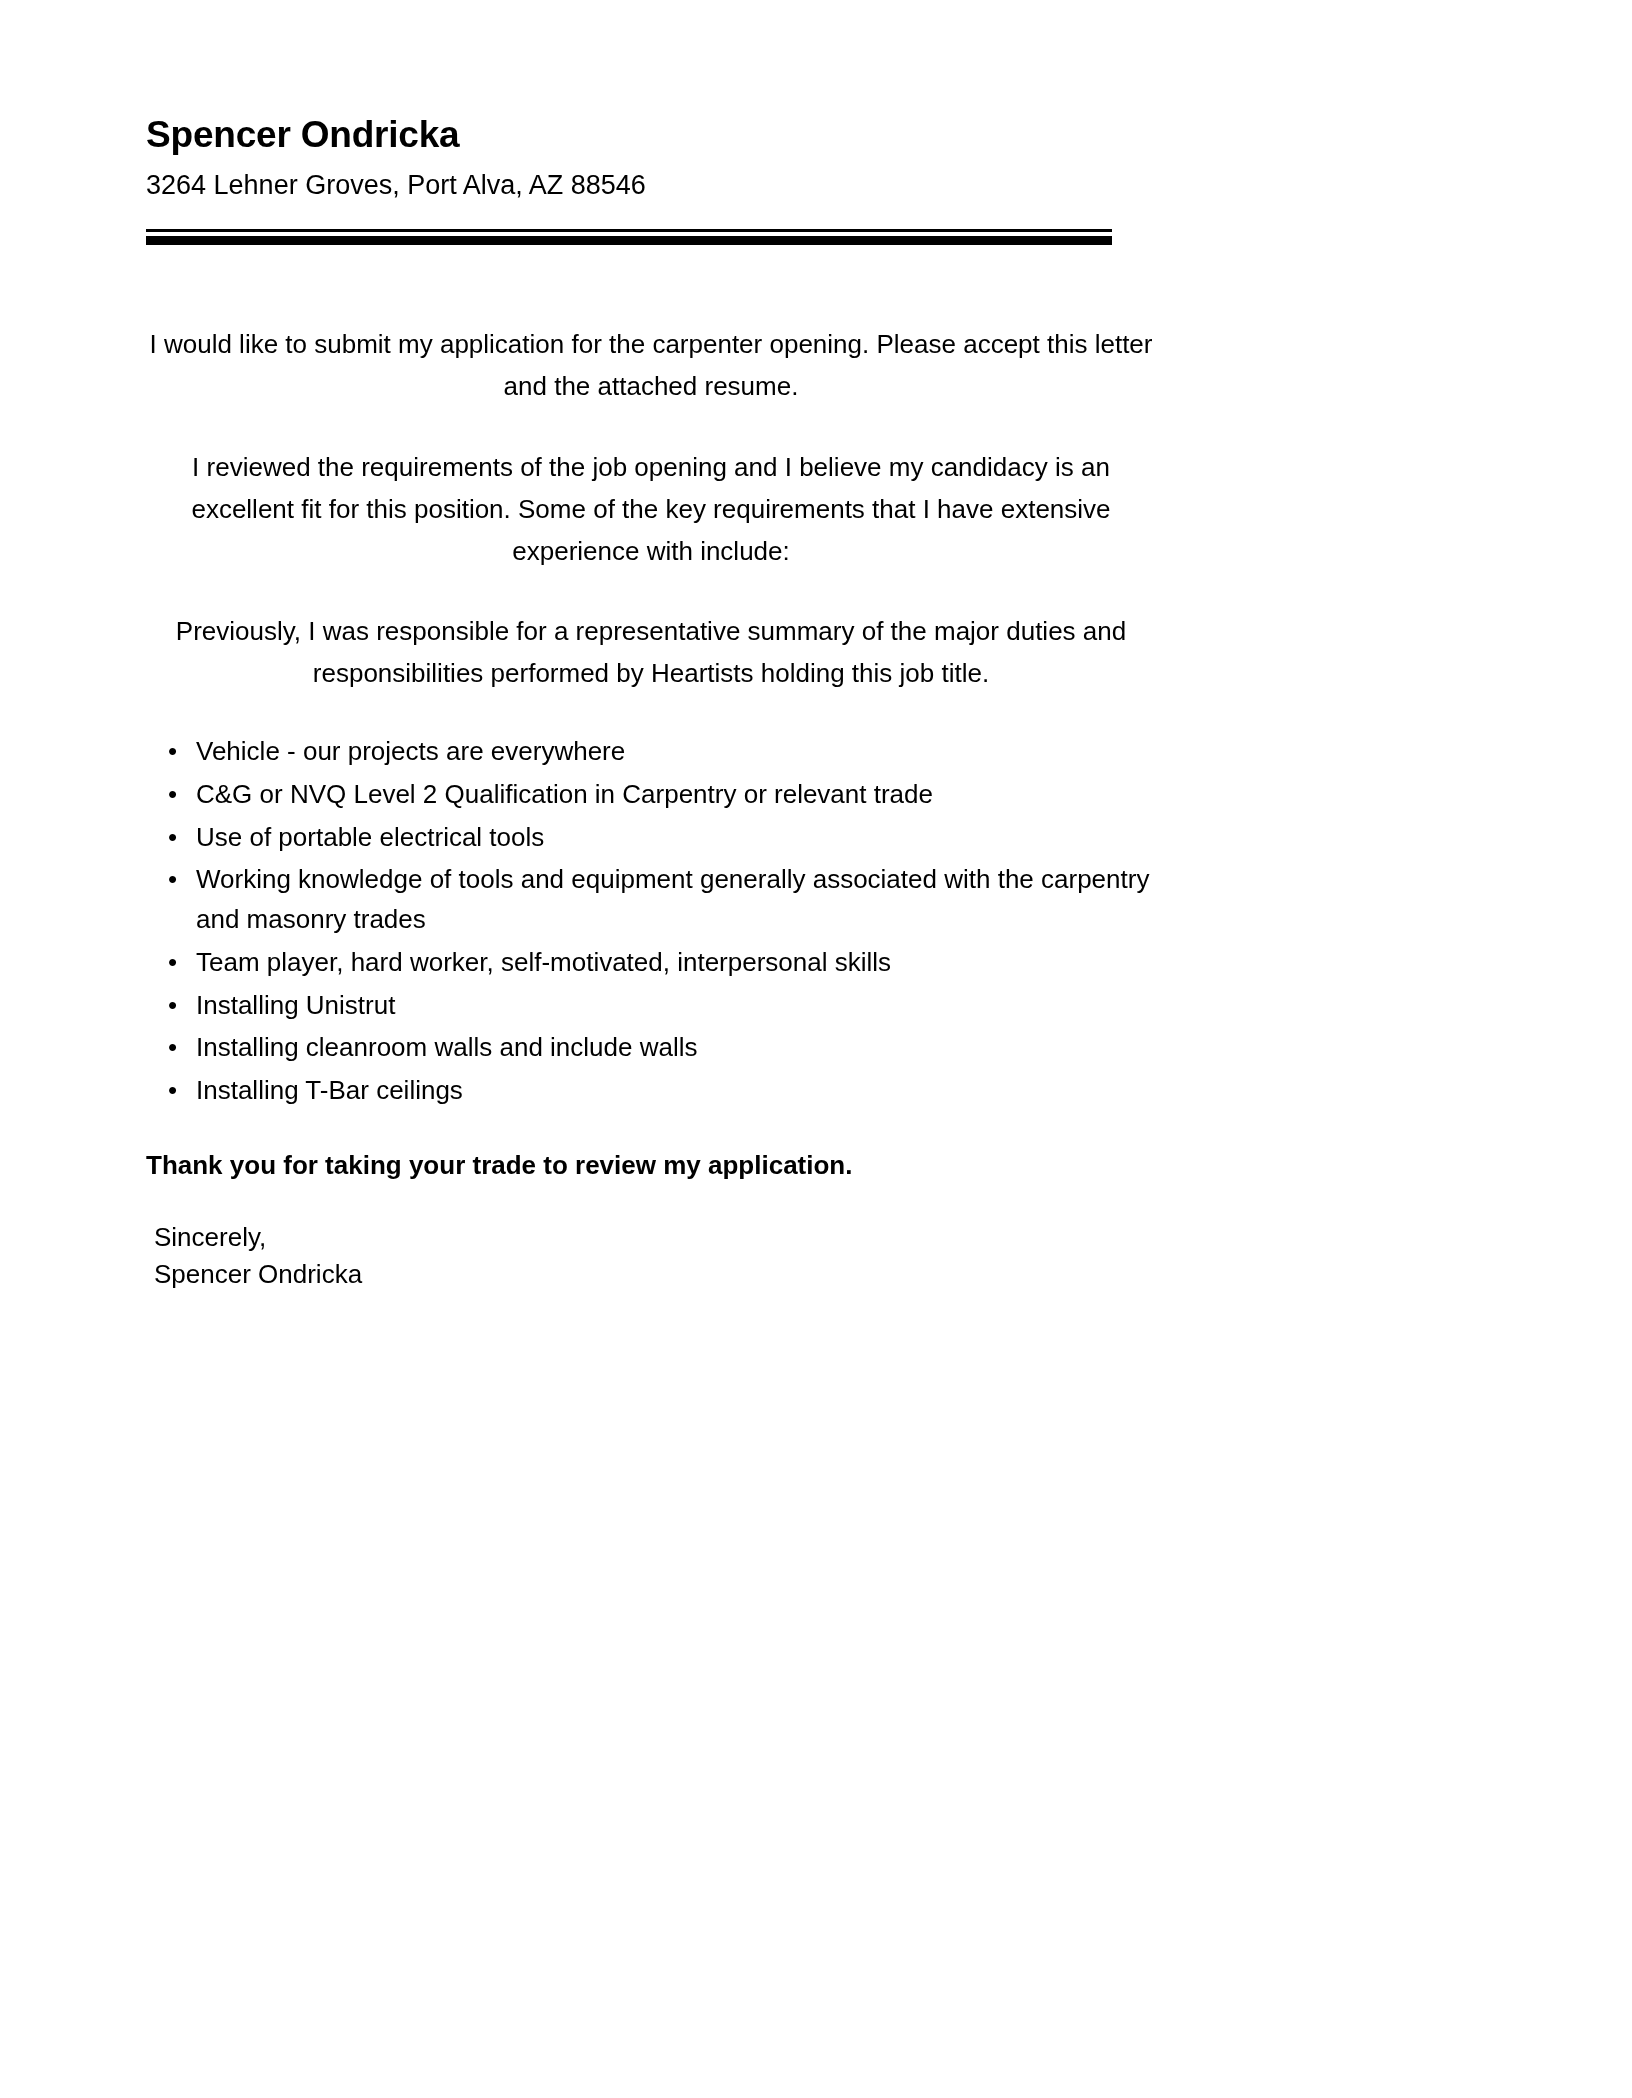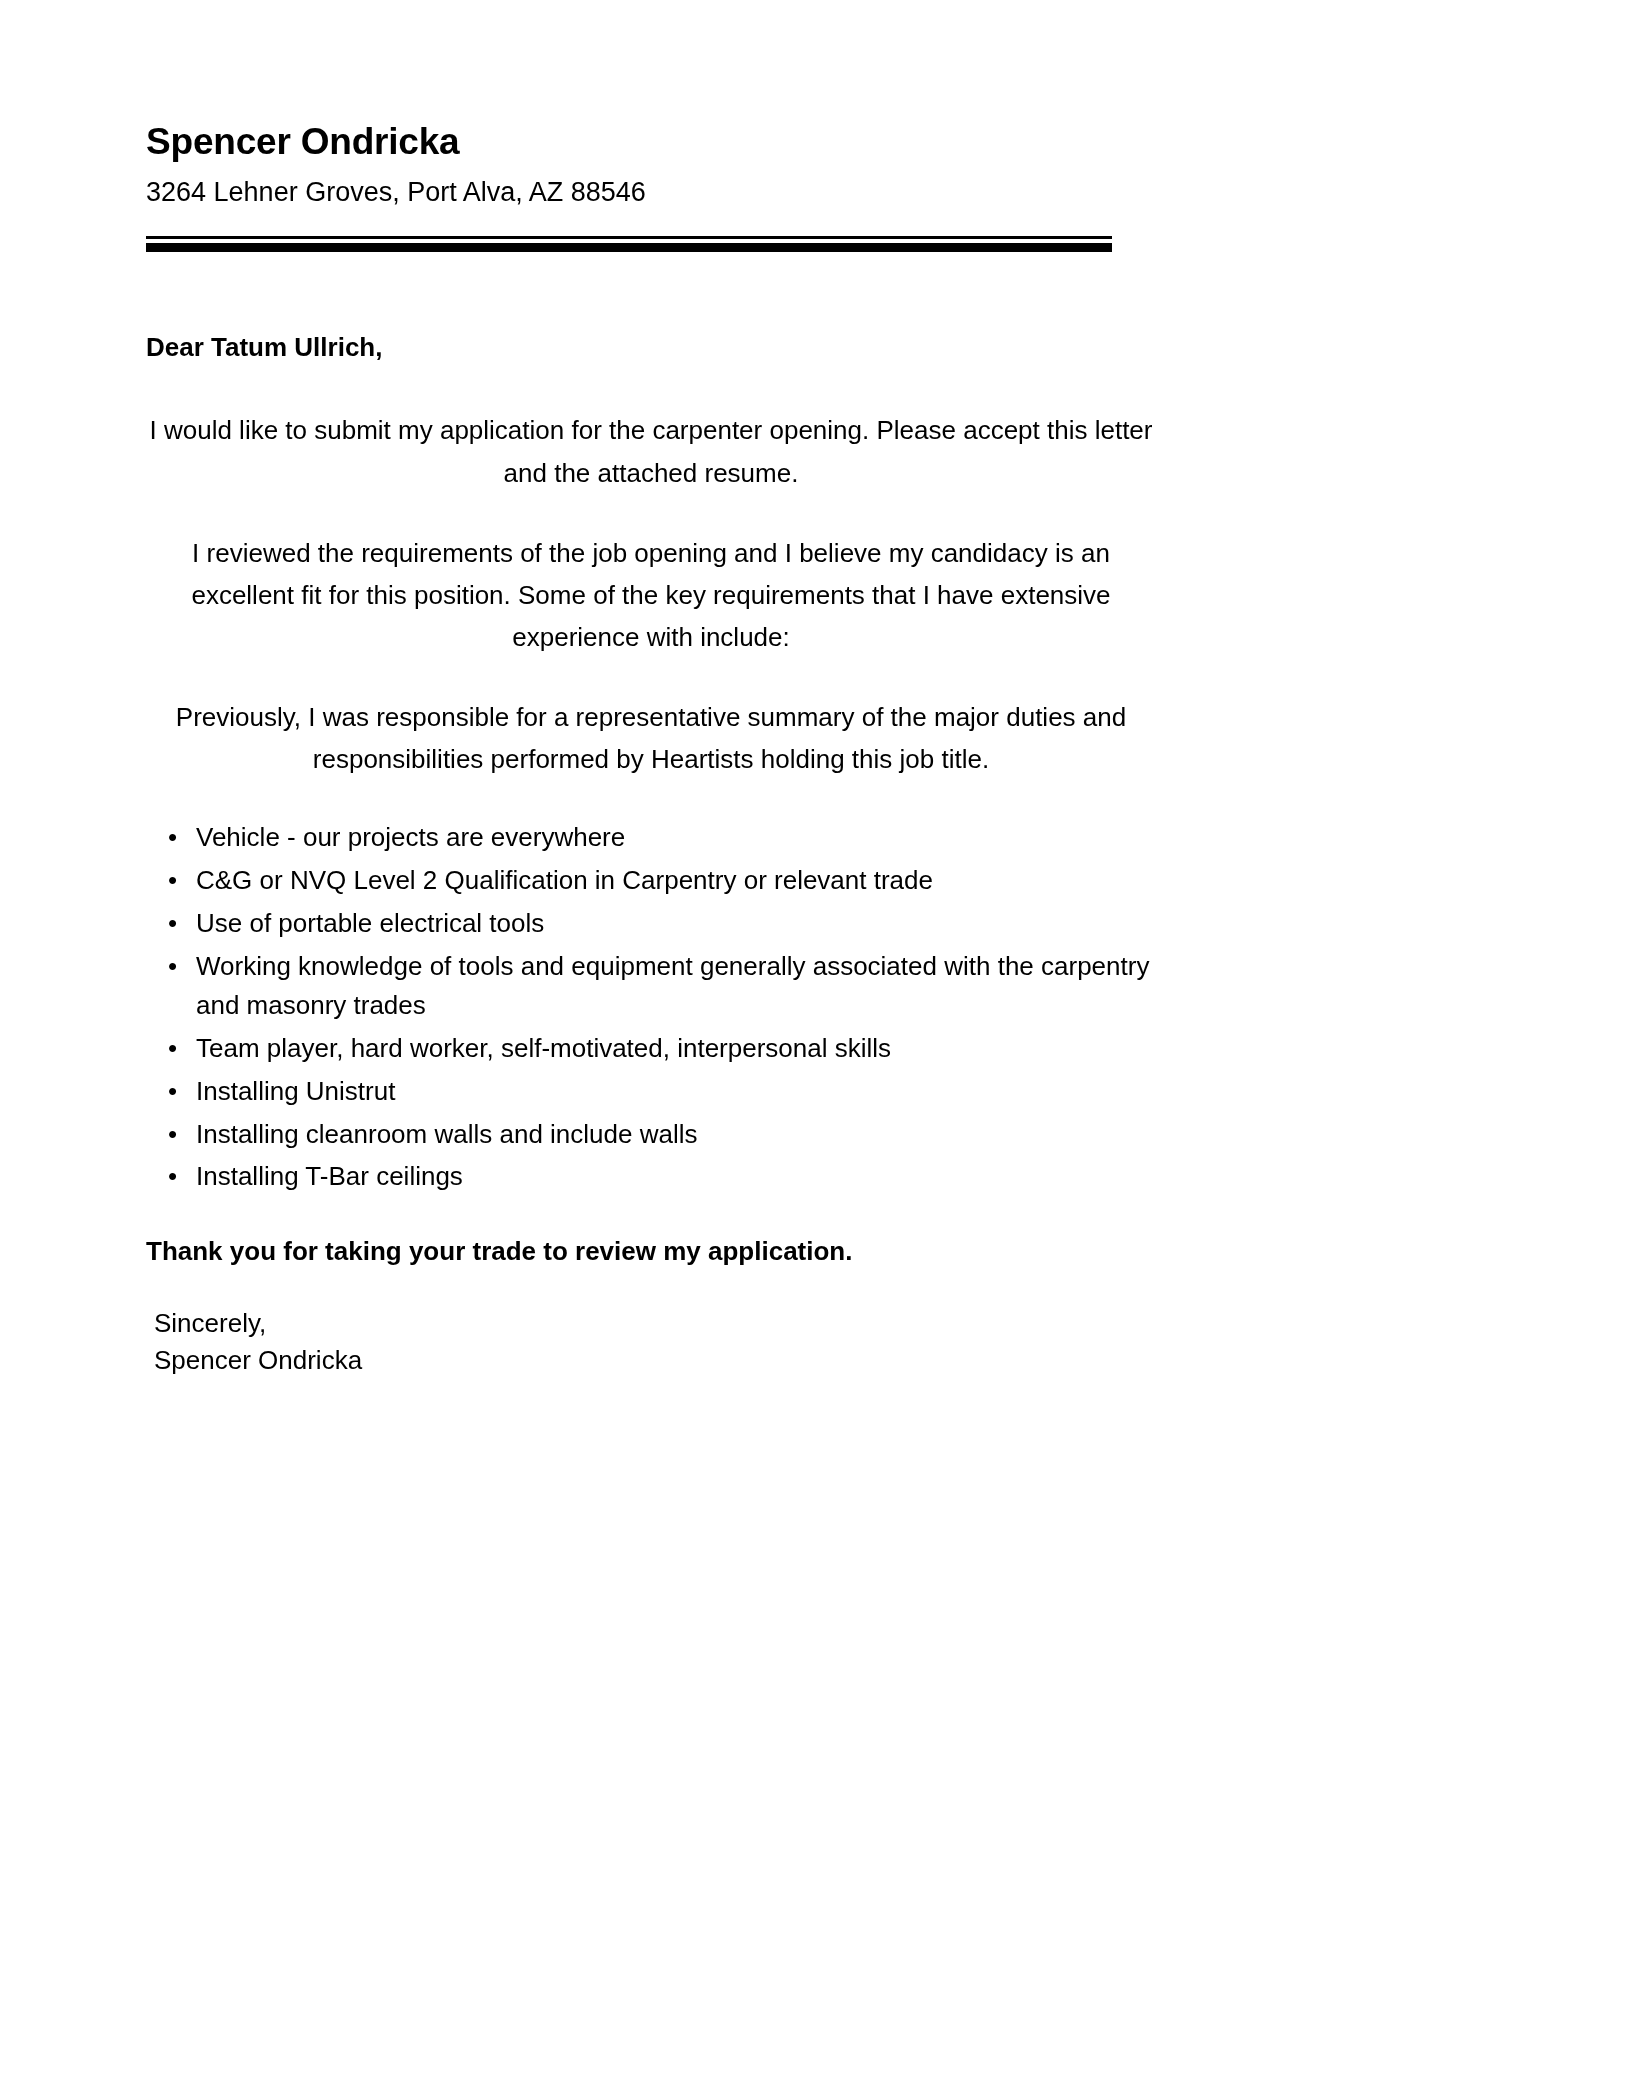--- a/index.html
+++ b/index.html
@@ -15,21 +15,21 @@
     position: relative;
     width: 1632px;
     height: 2098px;
     background: #ffffff;
     box-sizing: border-box;
     overflow: hidden;
   }
   .sheet {
     position: absolute;
     left: 0;
-    top: 11px;
+    top: 4px;
     width: 1632px;
     padding: 108px 117px 0 146px;
     box-sizing: border-box;
   }
 
   
   .letter-header {
     margin: 0 0 0 0;
   }
   .sender-name {
@@ -133,21 +133,20 @@
     </div>
 
     <div class="header-divider">
       <div class="rule-thin"></div>
       <div class="rule-gap"></div>
       <div class="rule-thick"></div>
     </div>
 
     <div class="letter-body">
 
-      <p class="salutation">Dear Tatum Ullrich,</p>
 
       <p class="body-paragraph">I would like to submit my application for the carpenter opening. Please accept this letter and the attached resume.</p>
 
       <p class="body-paragraph">I reviewed the requirements of the job opening and I believe my candidacy is an excellent fit for this position. Some of the key requirements that I have extensive experience with include:</p>
 
       <p class="body-paragraph">Previously, I was responsible for a representative summary of the major duties and responsibilities performed by Heartists holding this job title.</p>
 
       <ul class="requirements-list">
         <li>
           <span class="bullet-dot">•</span>

